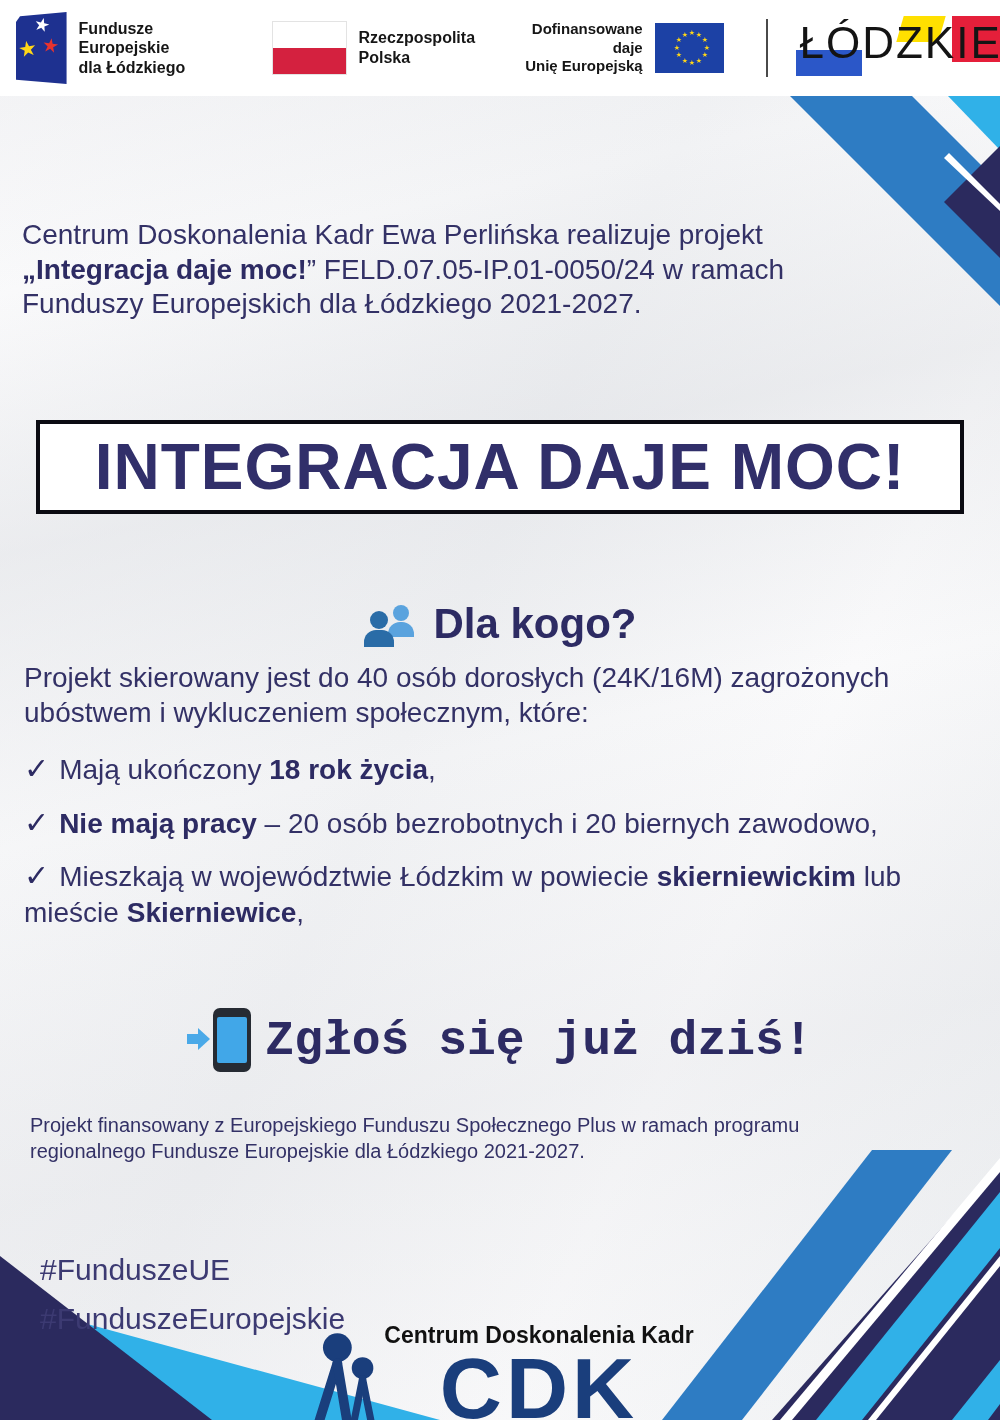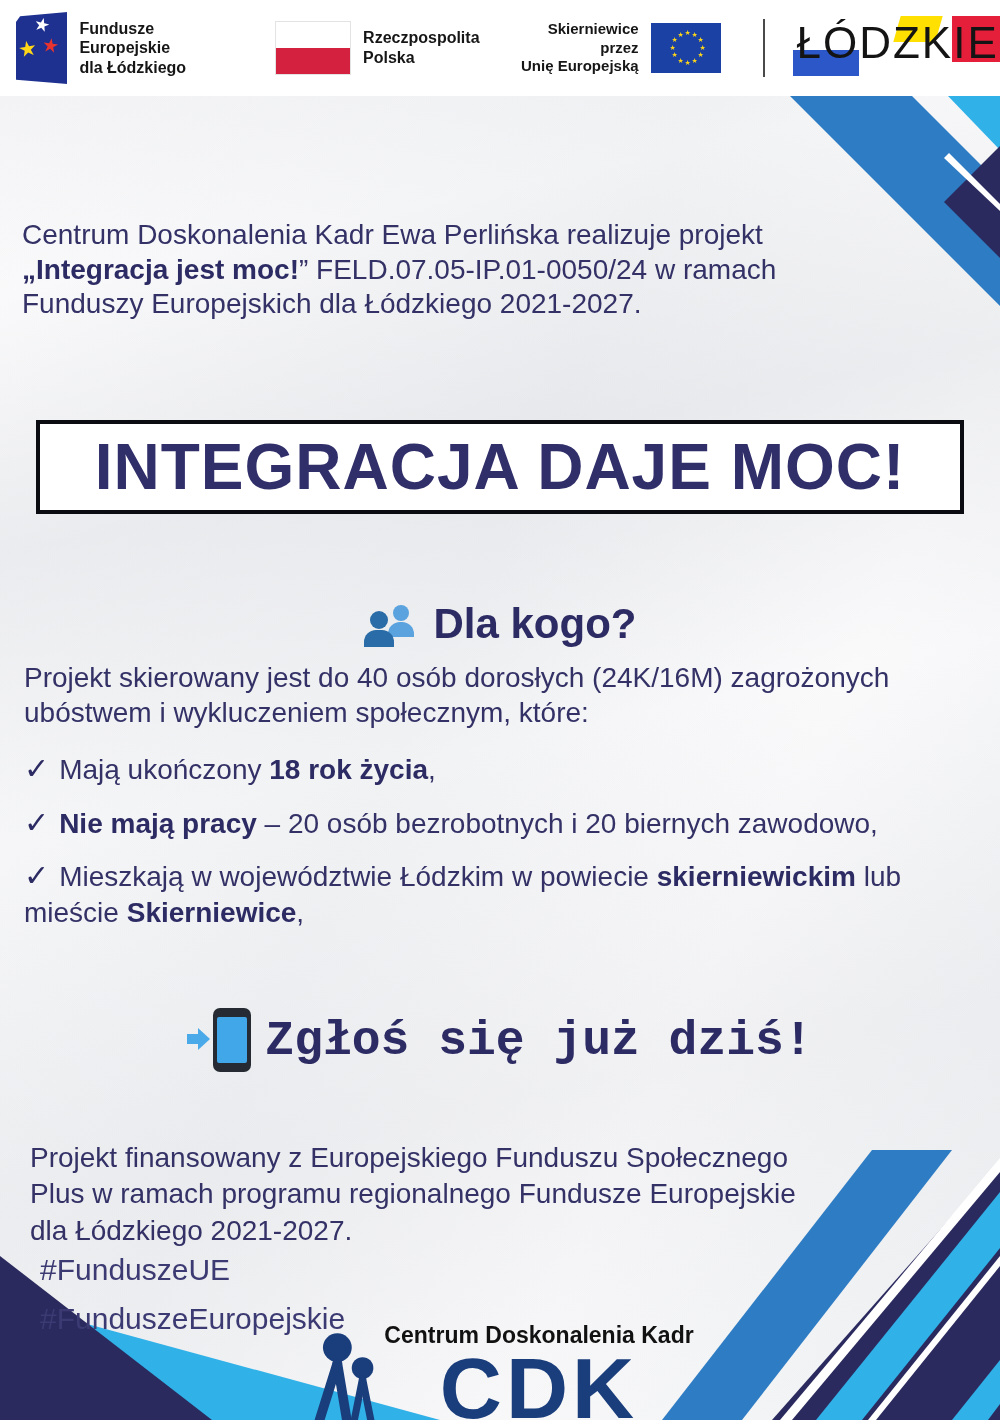--- a/index.html
+++ b/index.html
@@ -61,21 +61,21 @@
   .ci{margin:0;font-size:28px;line-height:1.25;}
   .ci b{color:#2d2b63;text-align:center;}
   .tick{font-size:30px;font-weight:700;color:#2d2b63;margin-right:10px;}
   .cta{position:absolute;top:1008px;left:0;right:0;display:flex;align-items:center;justify-content:center;gap:14px;}
   .cta .h{font-size:48px;font-weight:800;color:#2d2b63;font-family:Liberation Mono, monospace;}
   .phone-wrap{position:relative;width:64px;height:66px;}
   .phone-arrow{position:absolute;left:0;top:26px;width:12px;height:10px;background:#4aa9e8;}
   .phone-arrow:after{content:"";position:absolute;left:11px;top:-6px;border-left:12px solid #4aa9e8;border-top:11px solid transparent;border-bottom:11px solid transparent;}
   .phone{position:absolute;right:0;top:0;width:38px;height:64px;background:#262b33;border-radius:7px;}
   .phone .screen{position:absolute;left:4px;right:4px;top:9px;bottom:9px;background:#41a7e8;border-radius:2px;}
-  .footer-text{position:absolute;top:1122px;left:30px;width:770px;font-size:28px;line-height:1.3;margin-top:18px;}
+  .footer-text{position:absolute;top:1094px;left:30px;width:770px;font-size:20px;line-height:1.3;margin-top:18px;}
   .hashtags{position:absolute;top:1246px;left:40px;font-size:30px;line-height:1.62;color:#3c3a72;}
   .hashtags div{white-space:nowrap;}
   .cdk{position:absolute;left:50%;transform:translateX(-50%);bottom:-8px;display:flex;align-items:flex-end;gap:4px;}
   .cdk-text{display:flex;flex-direction:column;align-items:center;}
   .cdk-name{font-size:23px;font-weight:700;color:#111;margin-bottom:0px;}
   .cdk-abbr{font-size:86px;font-weight:800;letter-spacing:4px;color:#1a3e7c;line-height:.92;}
 </style>
 </head>
 <body>
 
@@ -110,21 +110,21 @@
     </div>
     <div class="pl-flag">
       <div class="w"></div>
         <div class="r"></div>
     </div>
     <div class="logo-text">
       <div>Rzeczpospolita</div>
       <div>Polska</div>
     </div>
     <div class="eu-block">
-      <div>Skierniewice przez</div>
+      <div>Dofinansowane daje</div>
       <div>Unię Europejską</div>
     </div>
     <div class="eu-flag">
       <span class="eustar" style="left:34px;top:6px;">★</span>
       <span class="eustar" style="left:41px;top:8px;">★</span>
       <span class="eustar" style="left:47px;top:13px;">★</span>
       <span class="eustar" style="left:49px;top:21px;">★</span>
       <span class="eustar" style="left:47px;top:28px;">★</span>
       <span class="eustar" style="left:41px;top:34px;">★</span>
       <span class="eustar" style="left:34px;top:36px;">★</span>
@@ -138,21 +138,21 @@
     <div class="lodz">
       <div class="blue"></div>
       <div class="yellow"></div>
       <div class="red"></div>
       <div class="txt">ŁÓDZKIE</div>
     </div>
   </div>
 
   <div class="content">
 
-    <p class="intro"><span>Centrum Doskonalenia Kadr Ewa Perlińska realizuje projekt </span><b>„Integracja jest moc!</b><span>” FELD.07.05-IP.01-0050/24 w ramach Funduszy Europejskich dla Łódzkiego 2021-2027.</span></p>
+    <p class="intro"><span>Centrum Doskonalenia Kadr Ewa Perlińska realizuje projekt </span><b>„Integracja daje moc!</b><span>” FELD.07.05-IP.01-0050/24 w ramach Funduszy Europejskich dla Łódzkiego 2021-2027.</span></p>
 
     <div class="title-box">
       <span>INTEGRACJA DAJE MOC!</span>
     </div>
 
     <div class="who-heading">
       <div class="users-icon">
         <span class="u-back"><span class="head"></span><span class="body"></span></span>
         <span class="u-front"><span class="head"></span><span class="body"></span></span>
       </div>

